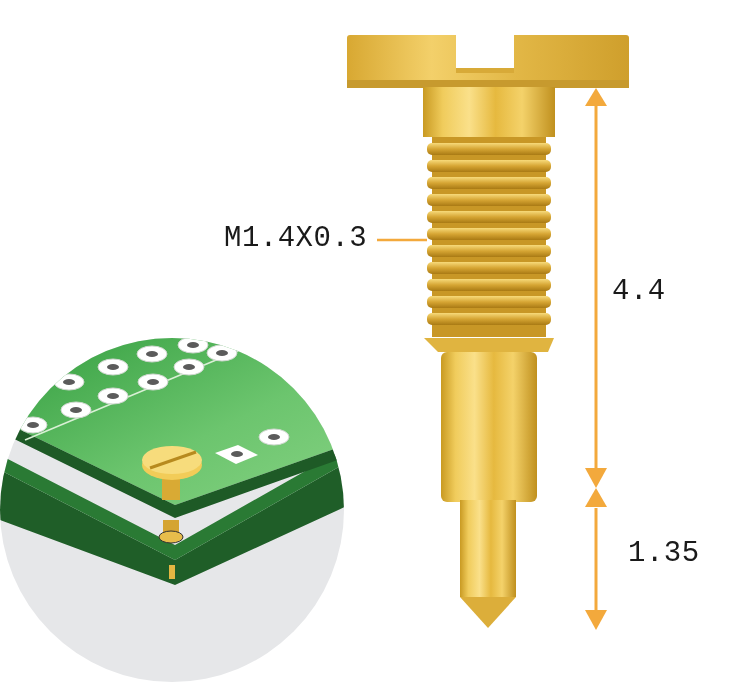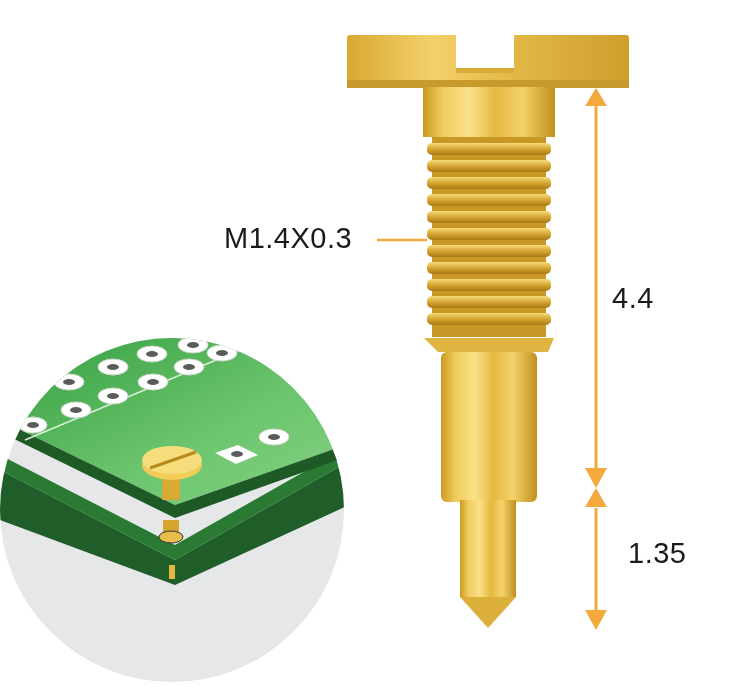--- a/index.html
+++ b/index.html
@@ -1,20 +1,20 @@
 <!DOCTYPE html>
 <html><head>
 <meta charset="utf-8">
 <style>
   html, body { margin:0; padding:0; background:#ffffff; }
   body { width:730px; height:687px; position:relative; overflow:hidden; font-family:"Liberation Sans", sans-serif; }
   .canvas { position:absolute; left:0; top:0; width:730px; height:687px; }
-  .label { position:absolute; color:#1a1a1a; font-family:Liberation Sans, sans-serif; font-size:29px; letter-spacing:0.5px; }
+  .label { position:absolute; color:#1a1a1a; font-family:Liberation Mono, monospace; font-size:29px; letter-spacing:0.5px; }
   #thread-label { left:224px; top:222px; }
-  #dim-upper-label { left:612px; top:275px;margin-top:7px; }
+  #dim-upper-label { left:612px; top:275px; }
   #dim-lower-label { left:628px; top:537px; }
 </style>
 </head>
 <body>
 
 <svg class="canvas" width="730" height="687" viewBox="0 0 730 687" xmlns="http://www.w3.org/2000/svg">
   <defs>
     <linearGradient id="goldH" x1="0" x2="1" y1="0" y2="0">
       <stop offset="0" stop-color="#c99a22"></stop>
       <stop offset="0.15" stop-color="#f0cc5c"></stop>

